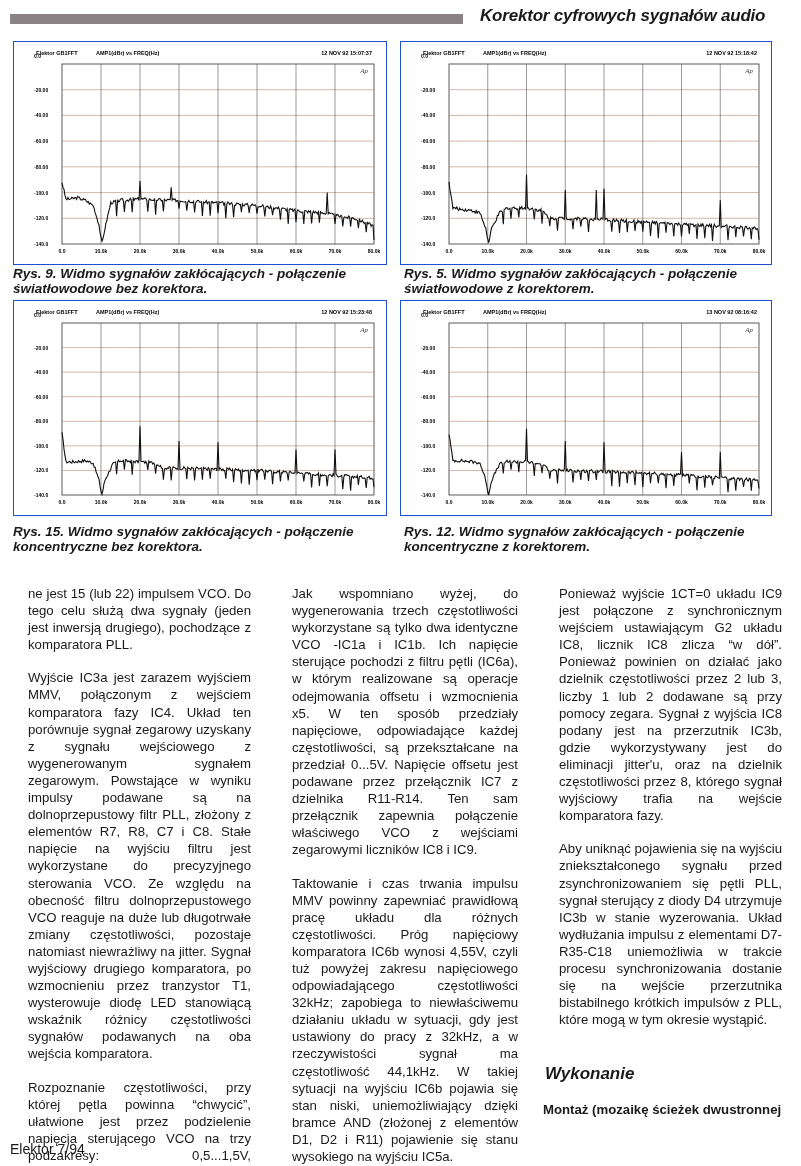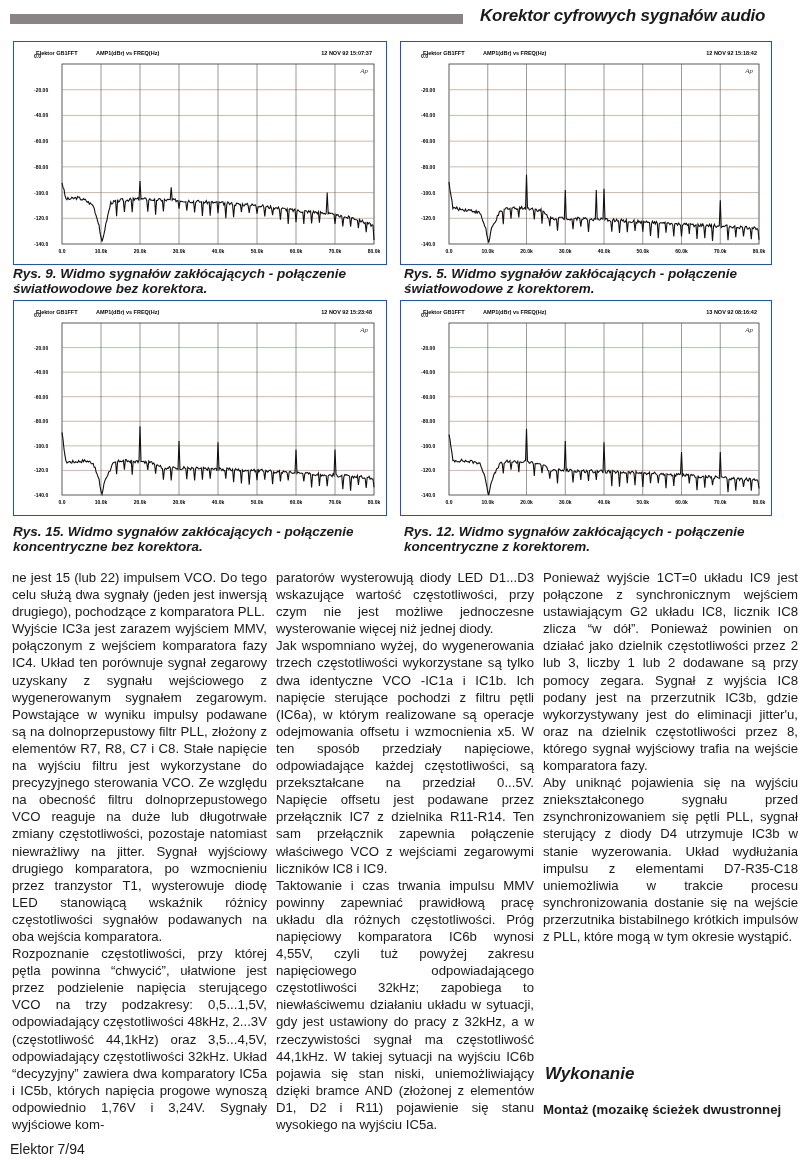--- a/index.html
+++ b/index.html
@@ -3,21 +3,21 @@
 <meta charset="utf-8">
 <style>
   html, body { margin:0; padding:0; background:#fff; }
   body { width:801px; height:1166px; position:relative; overflow:hidden; font-family:"Liberation Sans", sans-serif; color:#1a1a1a; }
   .topbar { position:absolute; left:10px; top:14px; width:453px; height:10px; background:#8a8386; }
   .header-title { position:absolute; left:480px; top:6px; font-size:17px; font-weight:bold; font-style:italic; letter-spacing:-0.2px; white-space:nowrap; }
   .chart-frame { position:absolute; border:1px solid #1d4ed8; background:#fff; }
   .chart-svg { position:absolute; left:0; top:0; }
   .caption { position:absolute; font-weight:bold; font-style:italic; font-size:13.5px; line-height:15px; width:370px; }
   .col { position:absolute; font-size:13.2px; line-height:17.1px; text-align:justify; width:255px; }
-  .col p { margin:0; }
+  .col p { margin:16px; }
   .section-head { position:absolute; left:545px; top:1064px; font-size:17px; font-weight:bold; font-style:italic; }
   .footer-left { position:absolute; left:10px; top:1141px; font-size:14px; }
   .footer-right { position:absolute; left:771px; top:1141px; font-size:14px;margin-left:48px; }
 </style>
 </head>
 <body>
 
 <div class="topbar"></div>
 <div class="header-title">Korektor cyfrowych sygnałów audio</div>
 
@@ -186,21 +186,20 @@
 <div class="caption" style="left:404px; top:266px;">Rys. 5. Widmo sygnałów zakłócających - połączenie światłowodowe z korektorem.</div>
 <div class="caption" style="left:13px; top:524px;">Rys. 15. Widmo sygnałów zakłócających - połączenie koncentryczne bez korektora.</div>
 <div class="caption" style="left:392px; top:524px;margin-left:12px;">Rys. 12. Widmo sygnałów zakłócających - połączenie koncentryczne z korektorem.</div>
 
 <div class="col" style="left:12px; top:569px;">
   <p>ne jest 15 (lub 22) impulsem VCO. Do tego celu służą dwa sygnały (jeden jest inwersją drugiego), pochodzące z komparatora PLL.</p>
   <p>Wyjście IC3a jest zarazem wyjściem MMV, połączonym z wejściem komparatora fazy IC4. Układ ten porównuje sygnał zegarowy uzyskany z sygnału wejściowego z wygenerowanym sygnałem zegarowym. Powstające w wyniku impulsy podawane są na dolnoprzepustowy filtr PLL, złożony z elementów R7, R8, C7 i C8. Stałe napięcie na wyjściu filtru jest wykorzystane do precyzyjnego sterowania VCO. Ze względu na obecność filtru dolnoprzepustowego VCO reaguje na duże lub długotrwałe zmiany częstotliwości, pozostaje natomiast niewrażliwy na jitter. Sygnał wyjściowy drugiego komparatora, po wzmocnieniu przez tranzystor T1, wysterowuje diodę LED stanowiącą wskaźnik różnicy częstotliwości sygnałów podawanych na oba wejścia komparatora.</p>
   <p>Rozpoznanie częstotliwości, przy której pętla powinna “chwycić”, ułatwione jest przez podzielenie napięcia sterującego VCO na trzy podzakresy: 0,5...1,5V, odpowiadający częstotliwości 48kHz, 2...3V (częstotliwość 44,1kHz) oraz 3,5...4,5V, odpowiadający częstotliwości 32kHz. Układ “decyzyjny” zawiera dwa komparatory IC5a i IC5b, których napięcia progowe wynoszą odpowiednio 1,76V i 3,24V. Sygnały wyjściowe kom-</p>
 </div>
 <div class="col" style="left:276px; top:569px; width:258px;">
-  <p>paratorów wysterowują diody LED D1...D3 wskazujące wartość częstotliwości, przy czym nie jest możliwe jednoczesne wysterowanie więcej niż jednej diody.</p>
   <p>Jak wspomniano wyżej, do wygenerowania trzech częstotliwości wykorzystane są tylko dwa identyczne VCO -IC1a i IC1b. Ich napięcie sterujące pochodzi z filtru pętli (IC6a), w którym realizowane są operacje odejmowania offsetu i wzmocnienia x5. W ten sposób przedziały napięciowe, odpowiadające każdej częstotliwości, są przekształcane na przedział 0...5V. Napięcie offsetu jest podawane przez przełącznik IC7 z dzielnika R11-R14. Ten sam przełącznik zapewnia połączenie właściwego VCO z wejściami zegarowymi liczników IC8 i IC9.</p>
   <p>Taktowanie i czas trwania impulsu MMV powinny zapewniać prawidłową pracę układu dla różnych częstotliwości. Próg napięciowy komparatora IC6b wynosi 4,55V, czyli tuż powyżej zakresu napięciowego odpowiadającego częstotliwości 32kHz; zapobiega to niewłaściwemu działaniu układu w sytuacji, gdy jest ustawiony do pracy z 32kHz, a w rzeczywistości sygnał ma częstotliwość 44,1kHz. W takiej sytuacji na wyjściu IC6b pojawia się stan niski, uniemożliwiający dzięki bramce AND (złożonej z elementów D1, D2 i R11) pojawienie się stanu wysokiego na wyjściu IC5a.</p>
 </div>
 <div class="col" style="left:543px; top:569px;">
   <p>Ponieważ wyjście 1CT=0 układu IC9 jest połączone z synchronicznym wejściem ustawiającym G2 układu IC8, licznik IC8 zlicza “w dół”. Ponieważ powinien on działać jako dzielnik częstotliwości przez 2 lub 3, liczby 1 lub 2 dodawane są przy pomocy zegara. Sygnał z wyjścia IC8 podany jest na przerzutnik IC3b, gdzie wykorzystywany jest do eliminacji jitter'u, oraz na dzielnik częstotliwości przez 8, którego sygnał wyjściowy trafia na wejście komparatora fazy.</p>
   <p>Aby uniknąć pojawienia się na wyjściu zniekształconego sygnału przed zsynchronizowaniem się pętli PLL, sygnał sterujący z diody D4 utrzymuje IC3b w stanie wyzerowania. Układ wydłużania impulsu z elementami D7-R35-C18 uniemożliwia w trakcie procesu synchronizowania dostanie się na wejście przerzutnika bistabilnego krótkich impulsów z PLL, które mogą w tym okresie wystąpić.</p>
 </div>
 
 <div class="section-head">Wykonanie</div>
 <div class="col" style="left:543px; top:1101px; white-space:nowrap;font-weight:bold;">Montaż (mozaikę ścieżek dwustronnej</div>

